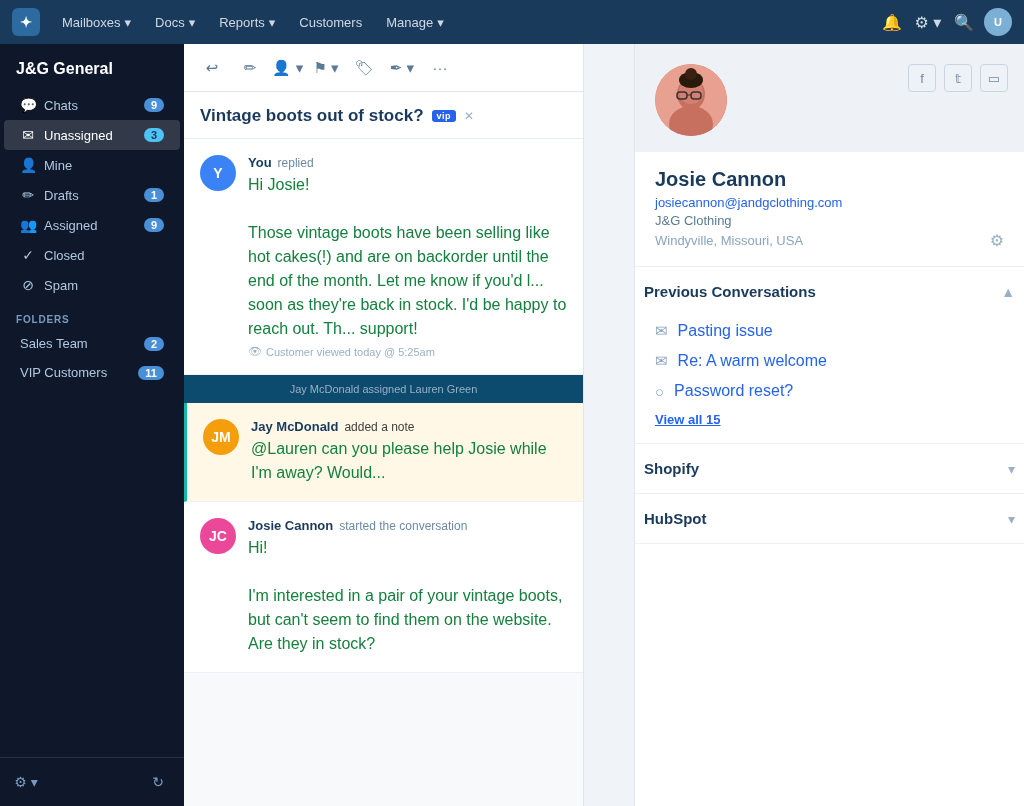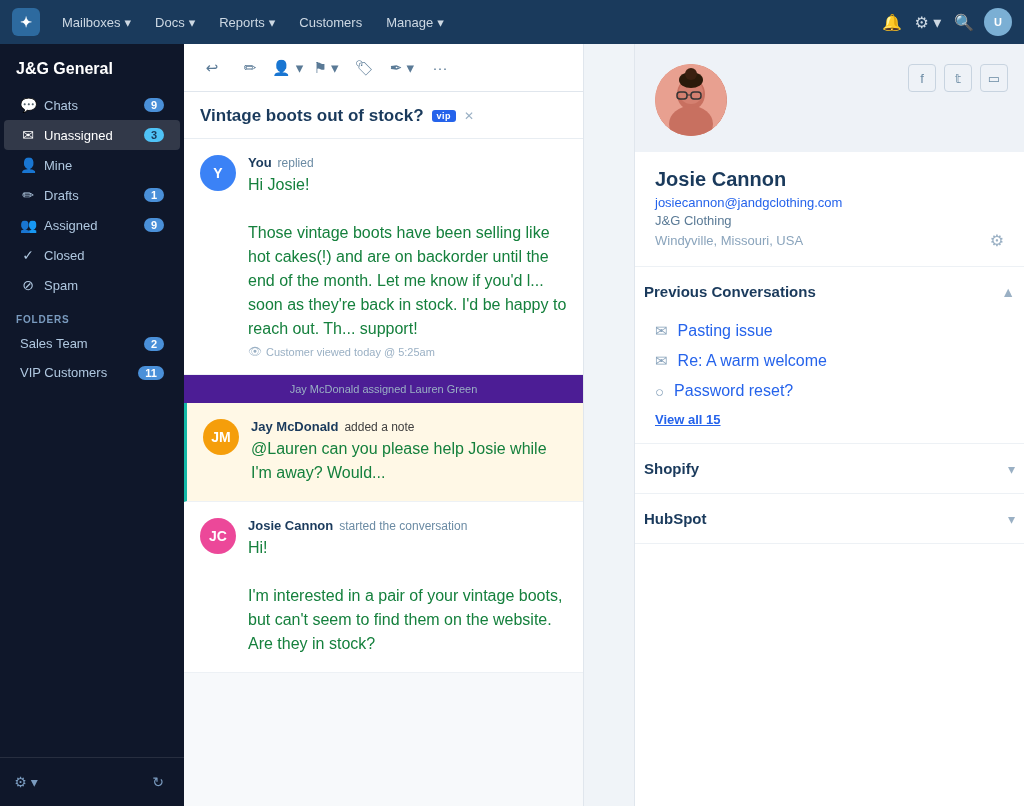--- a/index.html
+++ b/index.html
@@ -202,21 +202,21 @@
     .msg-sender { font-weight: 600; color: #1a3a5c; font-size: 13px; }
     .msg-action { color: #6b8ba4; font-size: 12px; }
     .msg-action.note { color: #404040; }
     .msg-text { font-size: 16px; color: #15803d; line-height: 1.5; }
     .msg-meta { font-size: 11px; color: #9ab0c4; margin-top: 4px; display: flex; align-items: center; gap: 4px; }
     .assign-divider {
       text-align: center;
       font-size: 11px;
       color: #9ab0c4;
       padding: 8px 0;
-      background: #4c1d95;
+      background: #0c4a6e;
     }
 
     
     .right-panel {
       flex: 1;
       background: #f0f4f8;
       display: flex;
       flex-direction: column;
       min-width: 0;
     }

